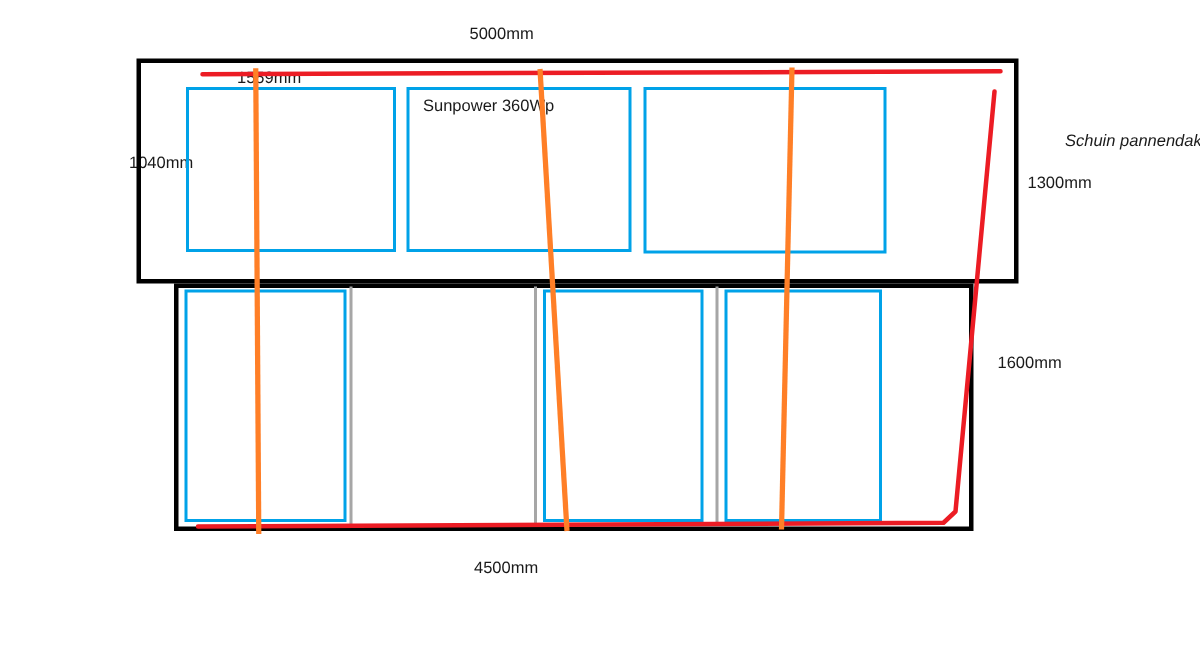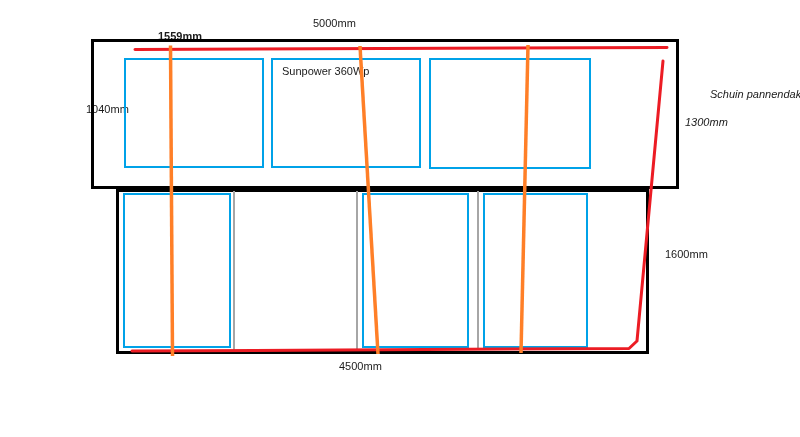--- a/index.html
+++ b/index.html
@@ -22,27 +22,27 @@
   .p-b1{left:123px;top:193px;width:108px;height:155px;}
   .p-b2{left:362px;top:193px;width:107px;height:155px;}
   .p-b3{left:483px;top:193px;width:105px;height:155px;}
   .divider{position:absolute;width:2px;background:var(--divider_gray);top:191px;height:159px;}
   .d1{left:233px;} .d2{left:356px;} .d3{left:477px;}
   svg.overlay{position:absolute;left:0;top:0;pointer-events:none;}
   .red-line{stroke:var(--line_red);stroke-width:3;fill:none;stroke-linecap:round;stroke-linejoin:round;}
   .orange-line{stroke:var(--rail_orange);stroke-width:3.5;fill:none;stroke-linecap:butt;}
   
   .lbl-5000{left:313px;top:17px;text-align:right;}
-  .lbl-1559{left:158px;top:30px;font-weight:bold;}
+  .lbl-1559{left:158px;top:46px;}
   .lbl-sunpower{left:282px;top:65px;}
   .lbl-1040{left:86px;top:103px;}
   .lbl-schuin{left:710px;top:88px;font-style:italic;}
-  .lbl-1300{left:685px;top:116px;font-style:italic;}
-  .lbl-1600{left:665px;top:248px;}
-  .lbl-4500{left:316px;top:360px;margin-left:23px;}
+  .lbl-1300{left:685px;top:116px;}
+  .lbl-1600{left:665px;top:236px;}
+  .lbl-4500{left:316px;top:373px;}
 </style>
 </head>
 <body>
 
 <div class="canvas">
 
   <div class="lbl lbl-5000">5000mm</div>
   <div class="lbl lbl-1559">1559mm</div>
   <div class="lbl lbl-sunpower">Sunpower 360Wp</div>
   <div class="lbl lbl-1040">1040mm</div>

